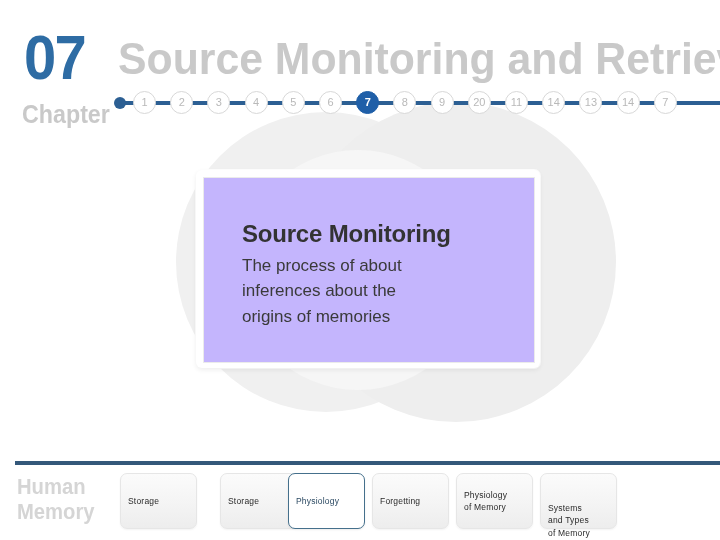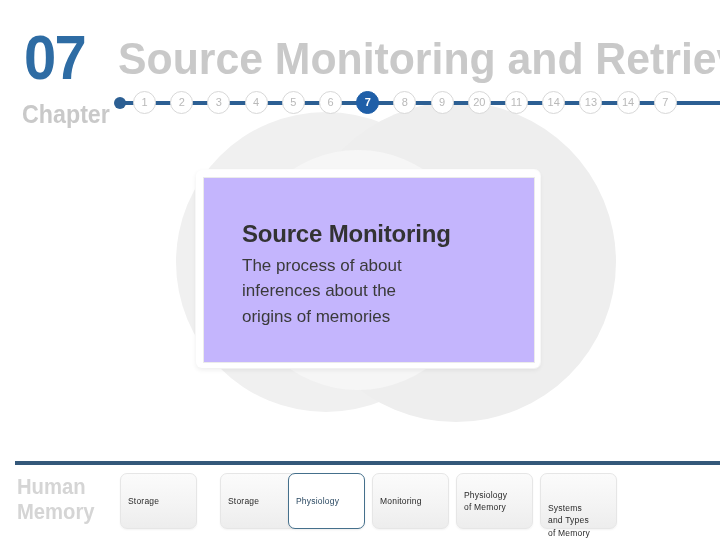--- a/index.html
+++ b/index.html
@@ -280,21 +280,21 @@
   </div>
 
   <div class="footer-rule"></div>
   <div class="brand">Human
 Memory</div>
   <div class="tabs">
     <div id="tab-list">
         <div class="tab" style="left: 0px;">Storage</div>
         <div class="tab" style="left: 100px;">Storage</div>
         <div class="tab active" style="left: 168px;">Physiology</div>
-        <div class="tab" style="left: 252px;">Monitoring</div>
+        <div class="tab" style="left: 252px;">Forgetting</div>
         <div class="tab" style="left: 336px;">Physiology
 of Memory</div>
         <div class="tab top-align" style="left: 420px;">Systems
 and Types
 of Memory</div>
       </div>
   </div>
 
 </div>
 

